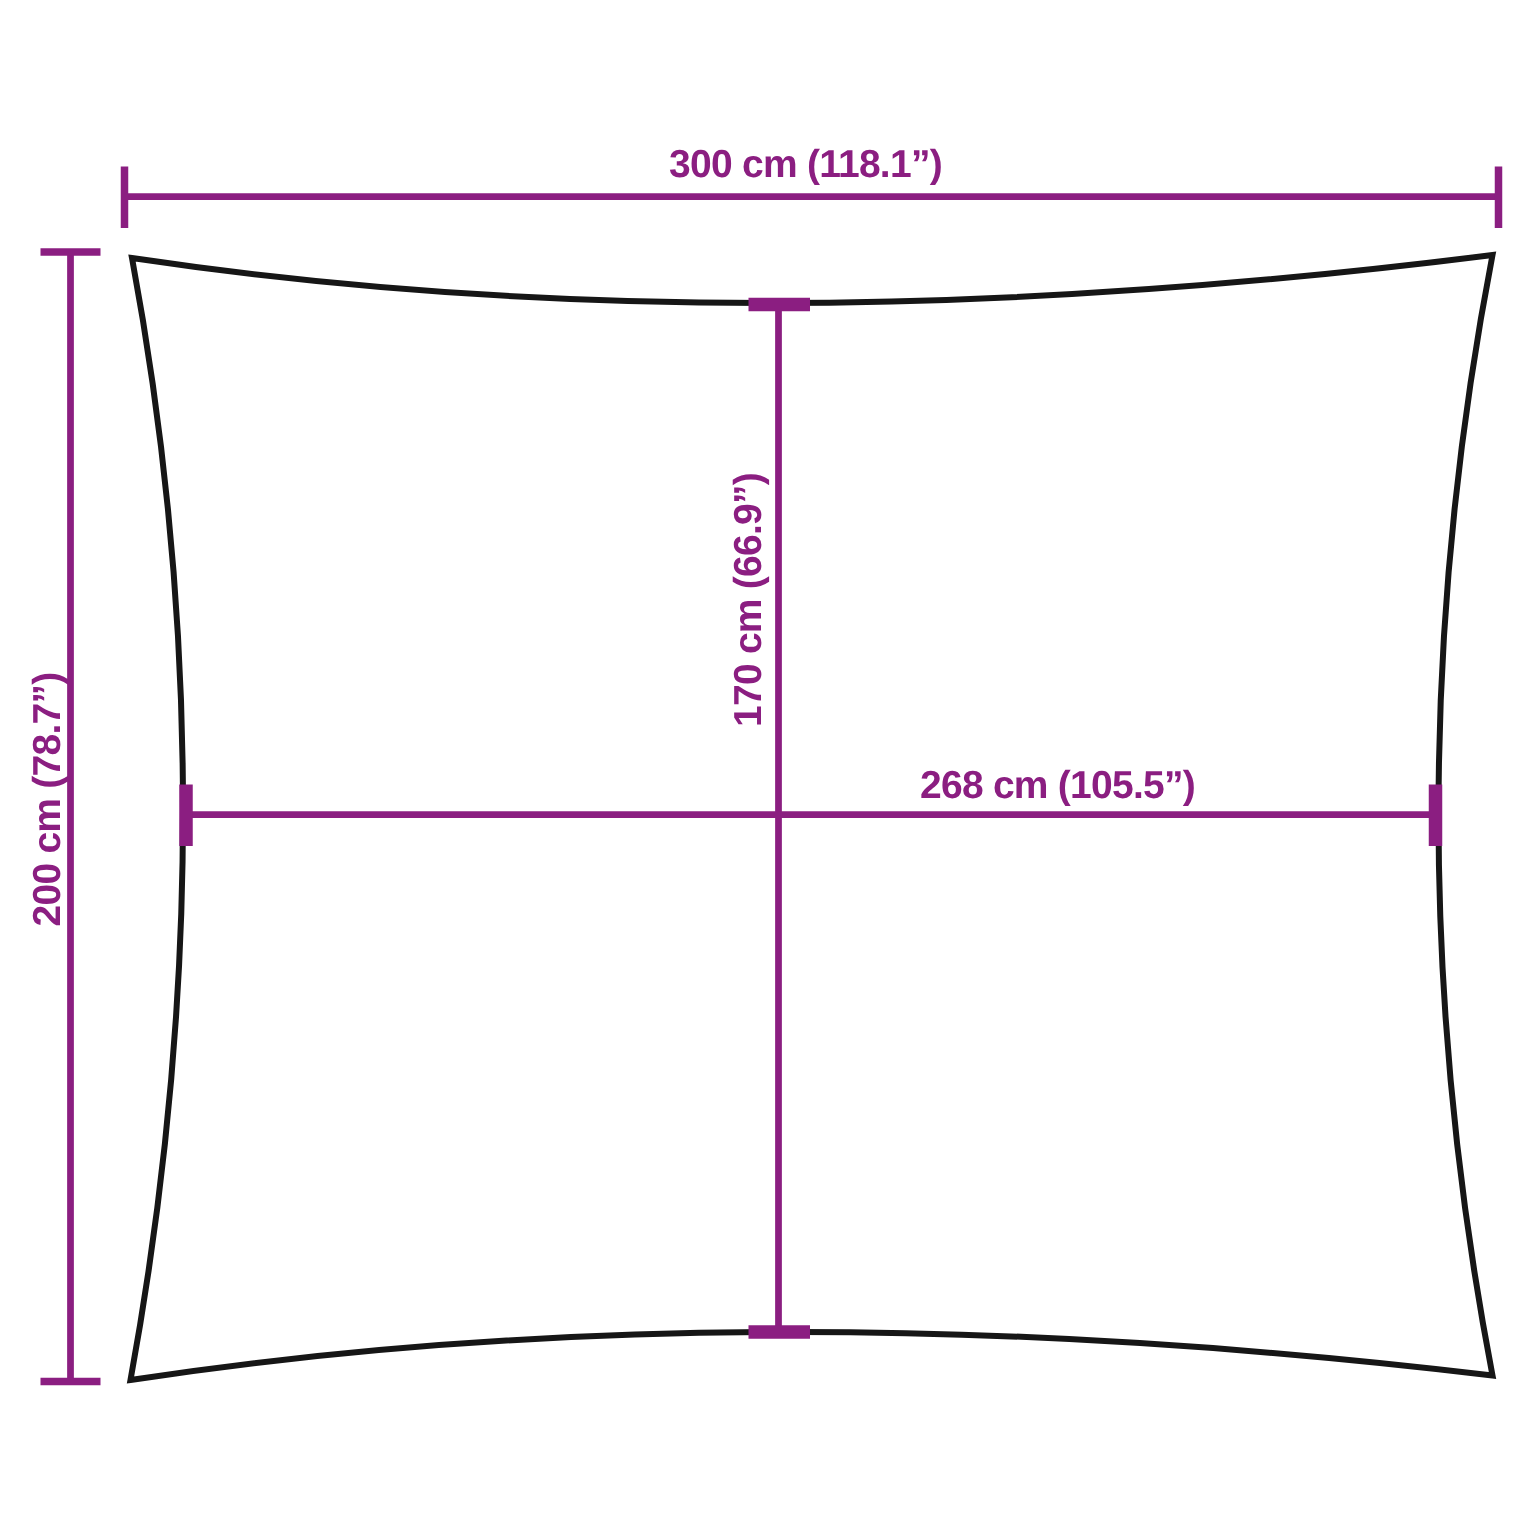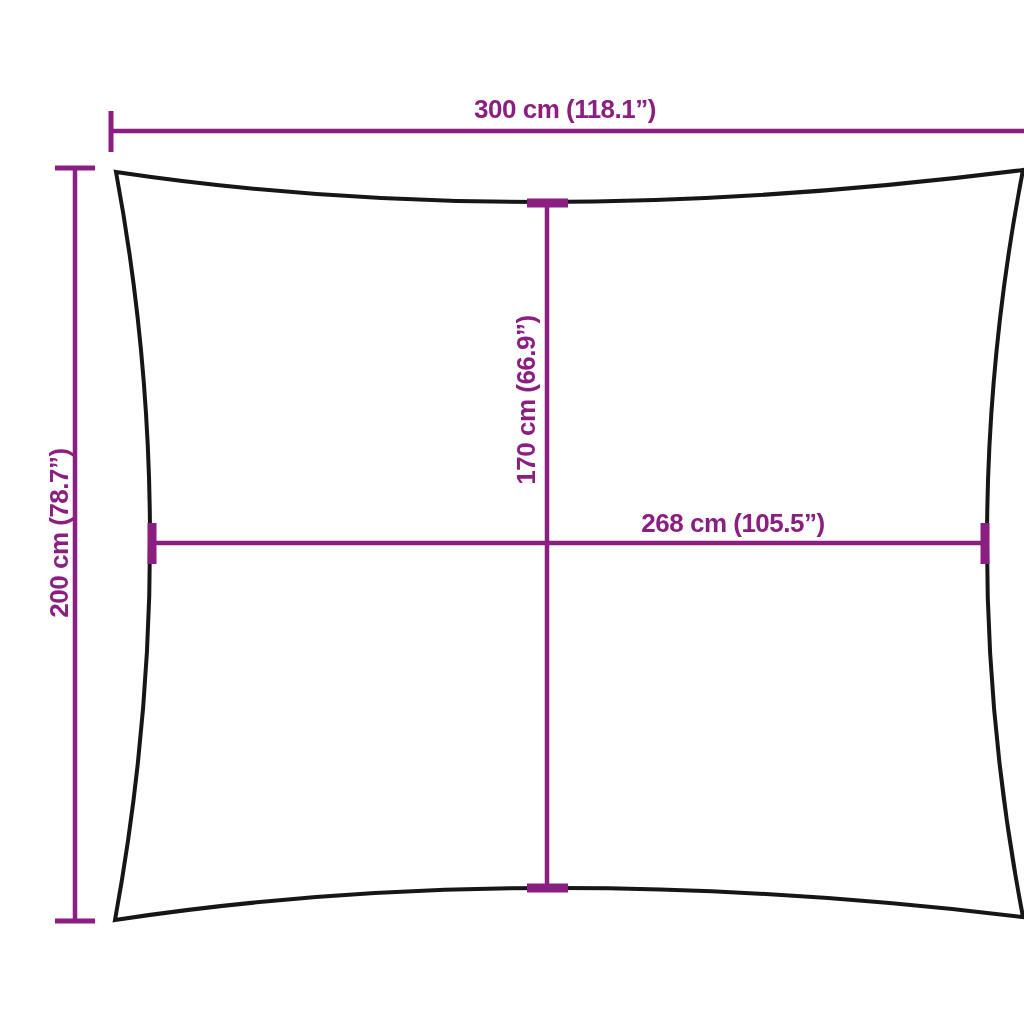--- a/index.html
+++ b/index.html
@@ -7,21 +7,21 @@
     --outline:#161616;
     --dim:#8B1E81;
   }
   html,body{margin:0;padding:0;}
   body{
     width:1024px;height:1024px;
     background:var(--bg);
     font-family:"Liberation Sans",sans-serif;
     overflow:hidden;
   }
-  .stage{position:relative;width:848px;height:1024px;margin-left:28px;}
+  .stage{position:relative;width:848px;height:1024px;}
   svg{display:block;}
   .sail{
     fill:var(--bg);
     stroke:var(--outline);
     stroke-width:4;
     stroke-miterlimit:12;
   }
   .dim-line{
     stroke:var(--dim);
     stroke-width:4.5;

